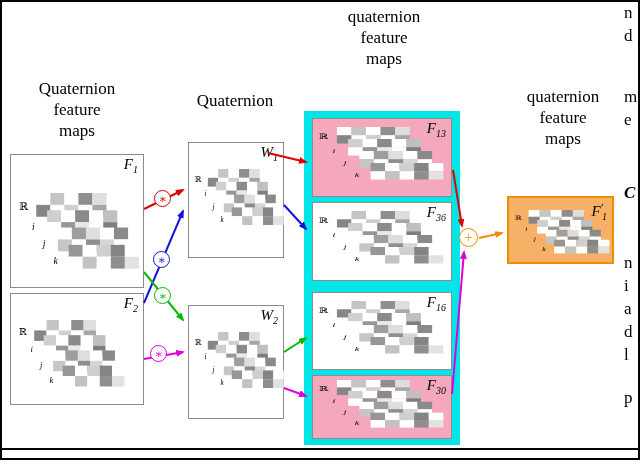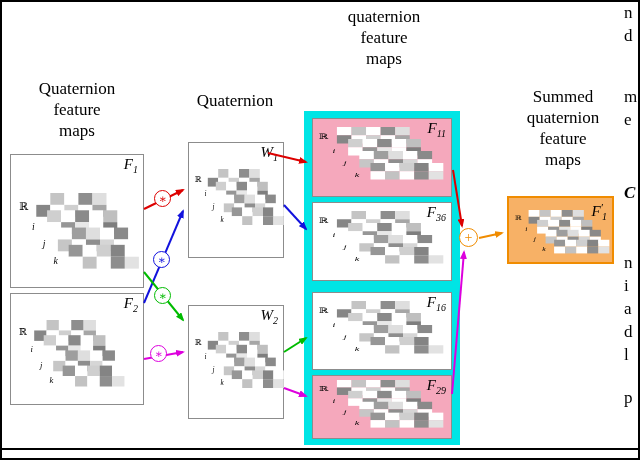--- a/index.html
+++ b/index.html
@@ -43,21 +43,20 @@
   </div>
   <div class="heading" style="left:178px;top:88px;width:110px;">
     <div>Quaternion</div>
   </div>
   <div class="heading" style="left:312px;top:4px;width:140px;">
     <div>quaternion</div>
     <div>feature</div>
     <div>maps</div>
   </div>
   <div class="heading" style="left:505px;top:84px;width:112px;">
-    <div>Summed</div>
     <div>quaternion</div>
     <div>feature</div>
     <div>maps</div>
   </div>
 
   <div class="box" style="left:8px;top:152px;width:134px;height:134px;">
     <div class="box-label"><span>F</span><sub>1</sub></div>
     <div class="qmap" style="left:8px;top:38px;transform:scale(1.08);">
         <div class="layer" style="left: 16px; top: 0px;">
           <span class="cell" style="background: rgb(255, 255, 255);"></span>
@@ -281,21 +280,21 @@
         </div>
         <span class="qlabel real" style="left: 0px; top: 8px;">ℝ</span>
         <span class="qlabel" style="left: 12px; top: 26px;">i</span>
         <span class="qlabel" style="left: 22px; top: 42px;">j</span>
         <span class="qlabel" style="left: 32px; top: 58px;">k</span>
       </div>
   </div>
 
   <div class="cyan-wrap" style="left: 302px; top: 109px; width: 156px; height: 334px; background: rgb(0, 229, 229);">
     <div class="box" style="left: 8px; top: 7px; width: 140px; height: 79px; background: rgb(245, 168, 188);">
-      <div class="box-label"><span>F</span><sub>11</sub></div>
+      <div class="box-label"><span>F</span><sub>13</sub></div>
       <div class="qmap" style="left:6px;top:8px;transform:scale(1.12,0.75);">
           <div class="layer" style="left: 16px; top: 0px;">
             <span class="cell" style="background: rgb(255, 255, 255);"></span>
             <span class="cell" style="background: rgb(196, 196, 196);"></span>
             <span class="cell" style="background: rgb(255, 255, 255);"></span>
             <span class="cell" style="background: rgb(142, 142, 142);"></span>
             <span class="cell" style="background: rgb(222, 222, 222);"></span>
             <span class="cell" style="background: rgb(134, 134, 134);"></span>
             <span class="cell" style="background: rgb(255, 255, 255);"></span>
             <span class="cell" style="background: rgb(207, 207, 207);"></span>
@@ -452,21 +451,21 @@
             <span class="cell" style="background: rgb(142, 142, 142);"></span>
             <span class="cell" style="background: rgb(226, 226, 226);"></span>
           </div>
           <span class="qlabel real" style="left: 0px; top: 8px;">ℝ</span>
           <span class="qlabel" style="left: 12px; top: 26px;">i</span>
           <span class="qlabel" style="left: 22px; top: 42px;">j</span>
           <span class="qlabel" style="left: 32px; top: 58px;">k</span>
         </div>
     </div>
     <div class="box" style="left: 8px; top: 264px; width: 140px; height: 64px; background: rgb(245, 168, 188);">
-      <div class="box-label"><span>F</span><sub>29</sub></div>
+      <div class="box-label"><span>F</span><sub>30</sub></div>
       <div class="qmap" style="left:6px;top:4px;transform:scale(1.12,0.68);">
           <div class="layer" style="left: 16px; top: 0px;">
             <span class="cell" style="background: rgb(255, 255, 255);"></span>
             <span class="cell" style="background: rgb(196, 196, 196);"></span>
             <span class="cell" style="background: rgb(255, 255, 255);"></span>
             <span class="cell" style="background: rgb(142, 142, 142);"></span>
             <span class="cell" style="background: rgb(222, 222, 222);"></span>
             <span class="cell" style="background: rgb(134, 134, 134);"></span>
             <span class="cell" style="background: rgb(255, 255, 255);"></span>
             <span class="cell" style="background: rgb(207, 207, 207);"></span>

